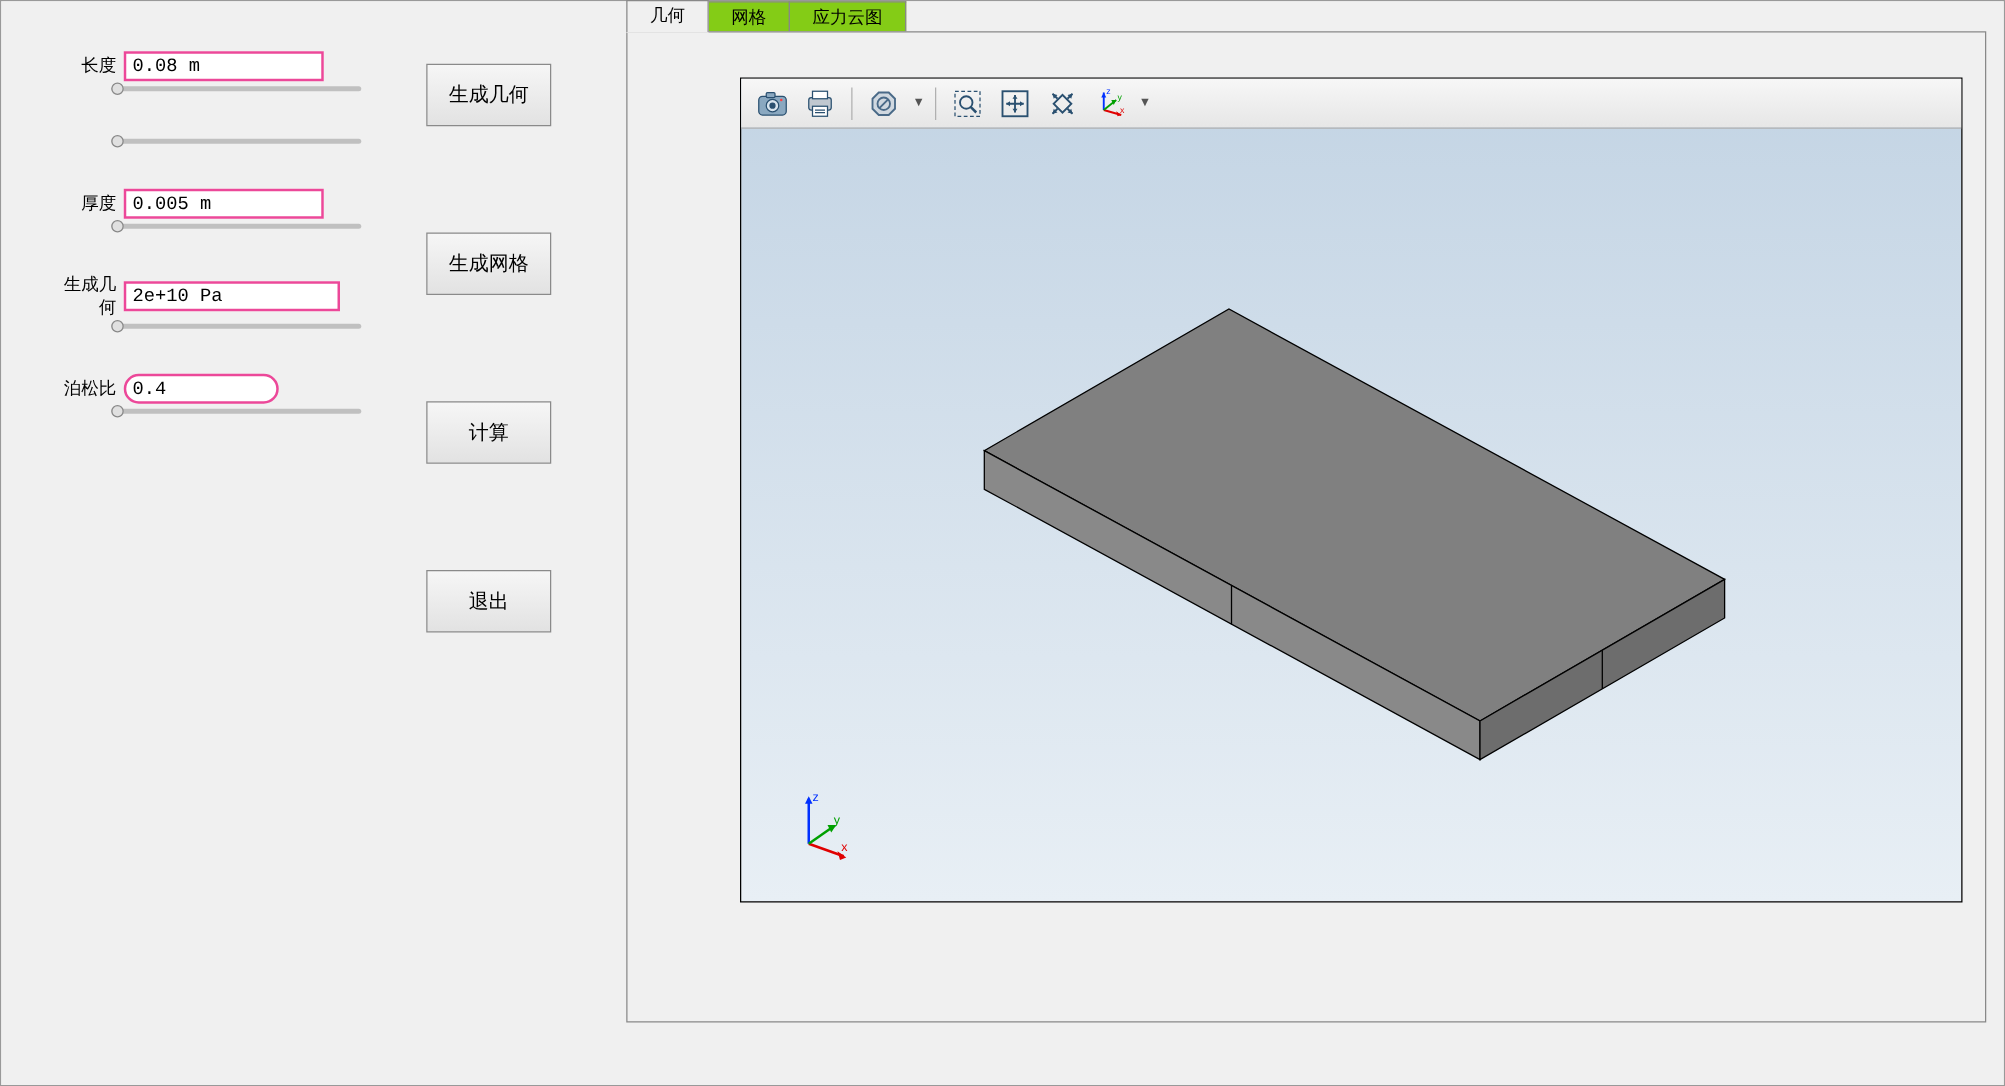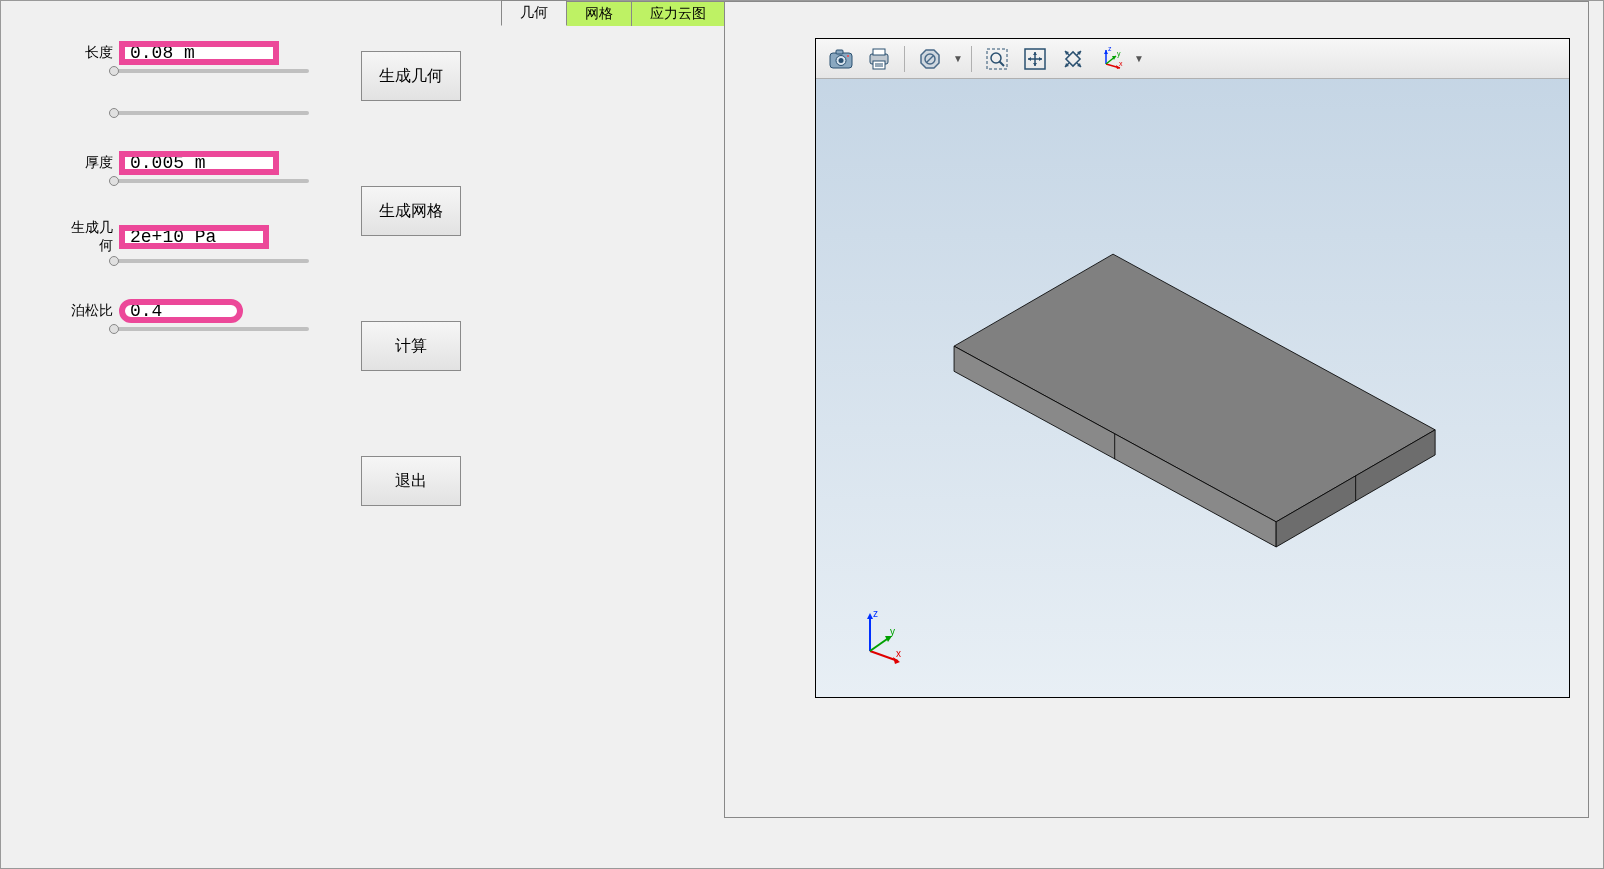--- a/index.html
+++ b/index.html
@@ -23,21 +23,20 @@
   .main {
     display: flex;
     flex: 1;
     background: #f0f0f0;
   }
   .left-pane {
     width: 500px;
     padding: 40px 20px 20px 40px;
     display: flex;
     gap: 50px;
-    justify-content: center;
   }
   .params {
     display: flex;
     flex-direction: column;
     gap: 34px;
   }
   .param-row {
     display: flex;
     flex-direction: column;
     gap: 2px;
@@ -48,28 +47,28 @@
     gap: 6px;
   }
   .param-label {
     width: 52px;
     text-align: right;
     font-size: 14px;
   }
   .param-input {
     width: 160px;
     height: 24px;
-    border: 6px solid #ec4899;
+    border: 2px solid #ec4899;
     padding: 1px 5px;
     font-family: "Courier New", monospace;
-    font-size: 18px;
+    font-size: 15px;
     background: #fff;
   }
   .param-input.wide {
-    width: 150px;
+    width: 173px;
   }
   .param-slider {
     width: 200px;
     margin-left: 48px;
   }
   input[type=range].param-slider {
     -webkit-appearance: none;
     height: 4px;
     background: #c0c0c0;
     border-radius: 2px;
@@ -104,33 +103,33 @@
     border: 1px solid #8a8a8a;
     background: linear-gradient(#f6f6f6, #e2e2e2);
     font-size: 16px;
     cursor: pointer;
     font-family: inherit;
   }
 
   .right-pane {
     flex: 1;
     display: flex;
-    flex-direction: row;
+    flex-direction: column;
     padding: 0 14px 50px 0;
   }
   .tabbar {
     display: flex;
     height: 24px;
     align-items: flex-end;
   }
   .tab {
     padding: 3px 18px;
     border: 1px solid #888;
     border-bottom: none;
-    background: #bef264;
+    background: #84cc16;
     margin-right: -1px;
     font-size: 14px;
     cursor: pointer;
     position: relative;
     top: 1px;
   }
   .tab.active {
     background: #f0f0f0;
     z-index: 2;
     border-bottom: 1px solid #f0f0f0;

